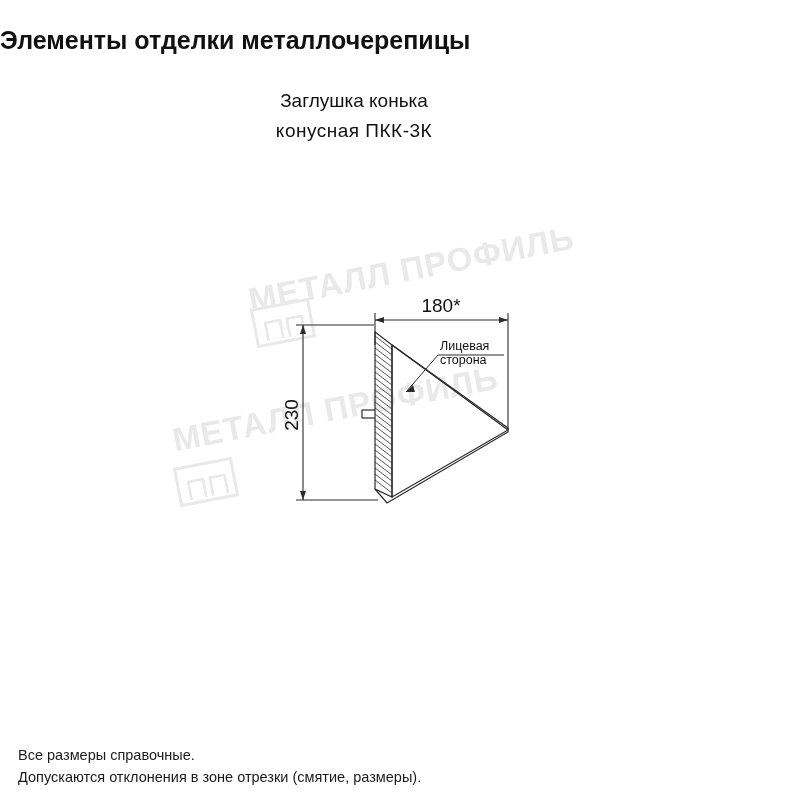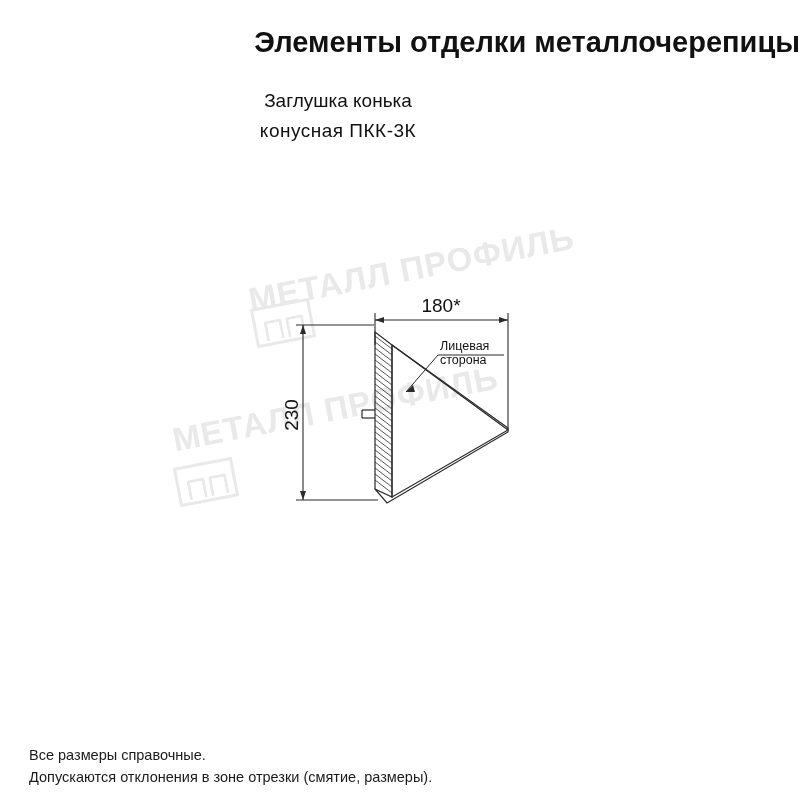--- a/index.html
+++ b/index.html
@@ -19,29 +19,29 @@
     position: absolute;
     left: 0; top: 0;
     width: 800px;
     height: 800px;
   }
   .title {
     position: absolute;
     left: 0;
     top: 26px;
     width: 800px;
-    text-align: right;
-    font-size: 29px;
+    text-align: left;
+    font-size: 25px;
     font-weight: bold;
     letter-spacing: 0px;
     color: #111;
   }
   .subtitle-block {
     position: absolute;
-    left: 0;
+    left: 16px;
     top: 88px;
     width: 676px;
     text-align: center;
   }
   .subtitle-line {
     font-size: 19px;
     line-height: 26px;
     color: #111;
   }
   .subtitle-line.code {
@@ -105,21 +105,20 @@
     pointer-events: none;
   }
 
   .footer {
     position: absolute;
     left: 18px;
     bottom: 12px;
     font-size: 14.5px;
     line-height: 22px;
     color: #1a1a1a;
-    margin-left: 11px;
   }
 </style>
 </head>
 <body>
 
 <div class="page">
 
   <div class="title">Элементы отделки металлочерепицы</div>
 
   <div class="subtitle-block">

